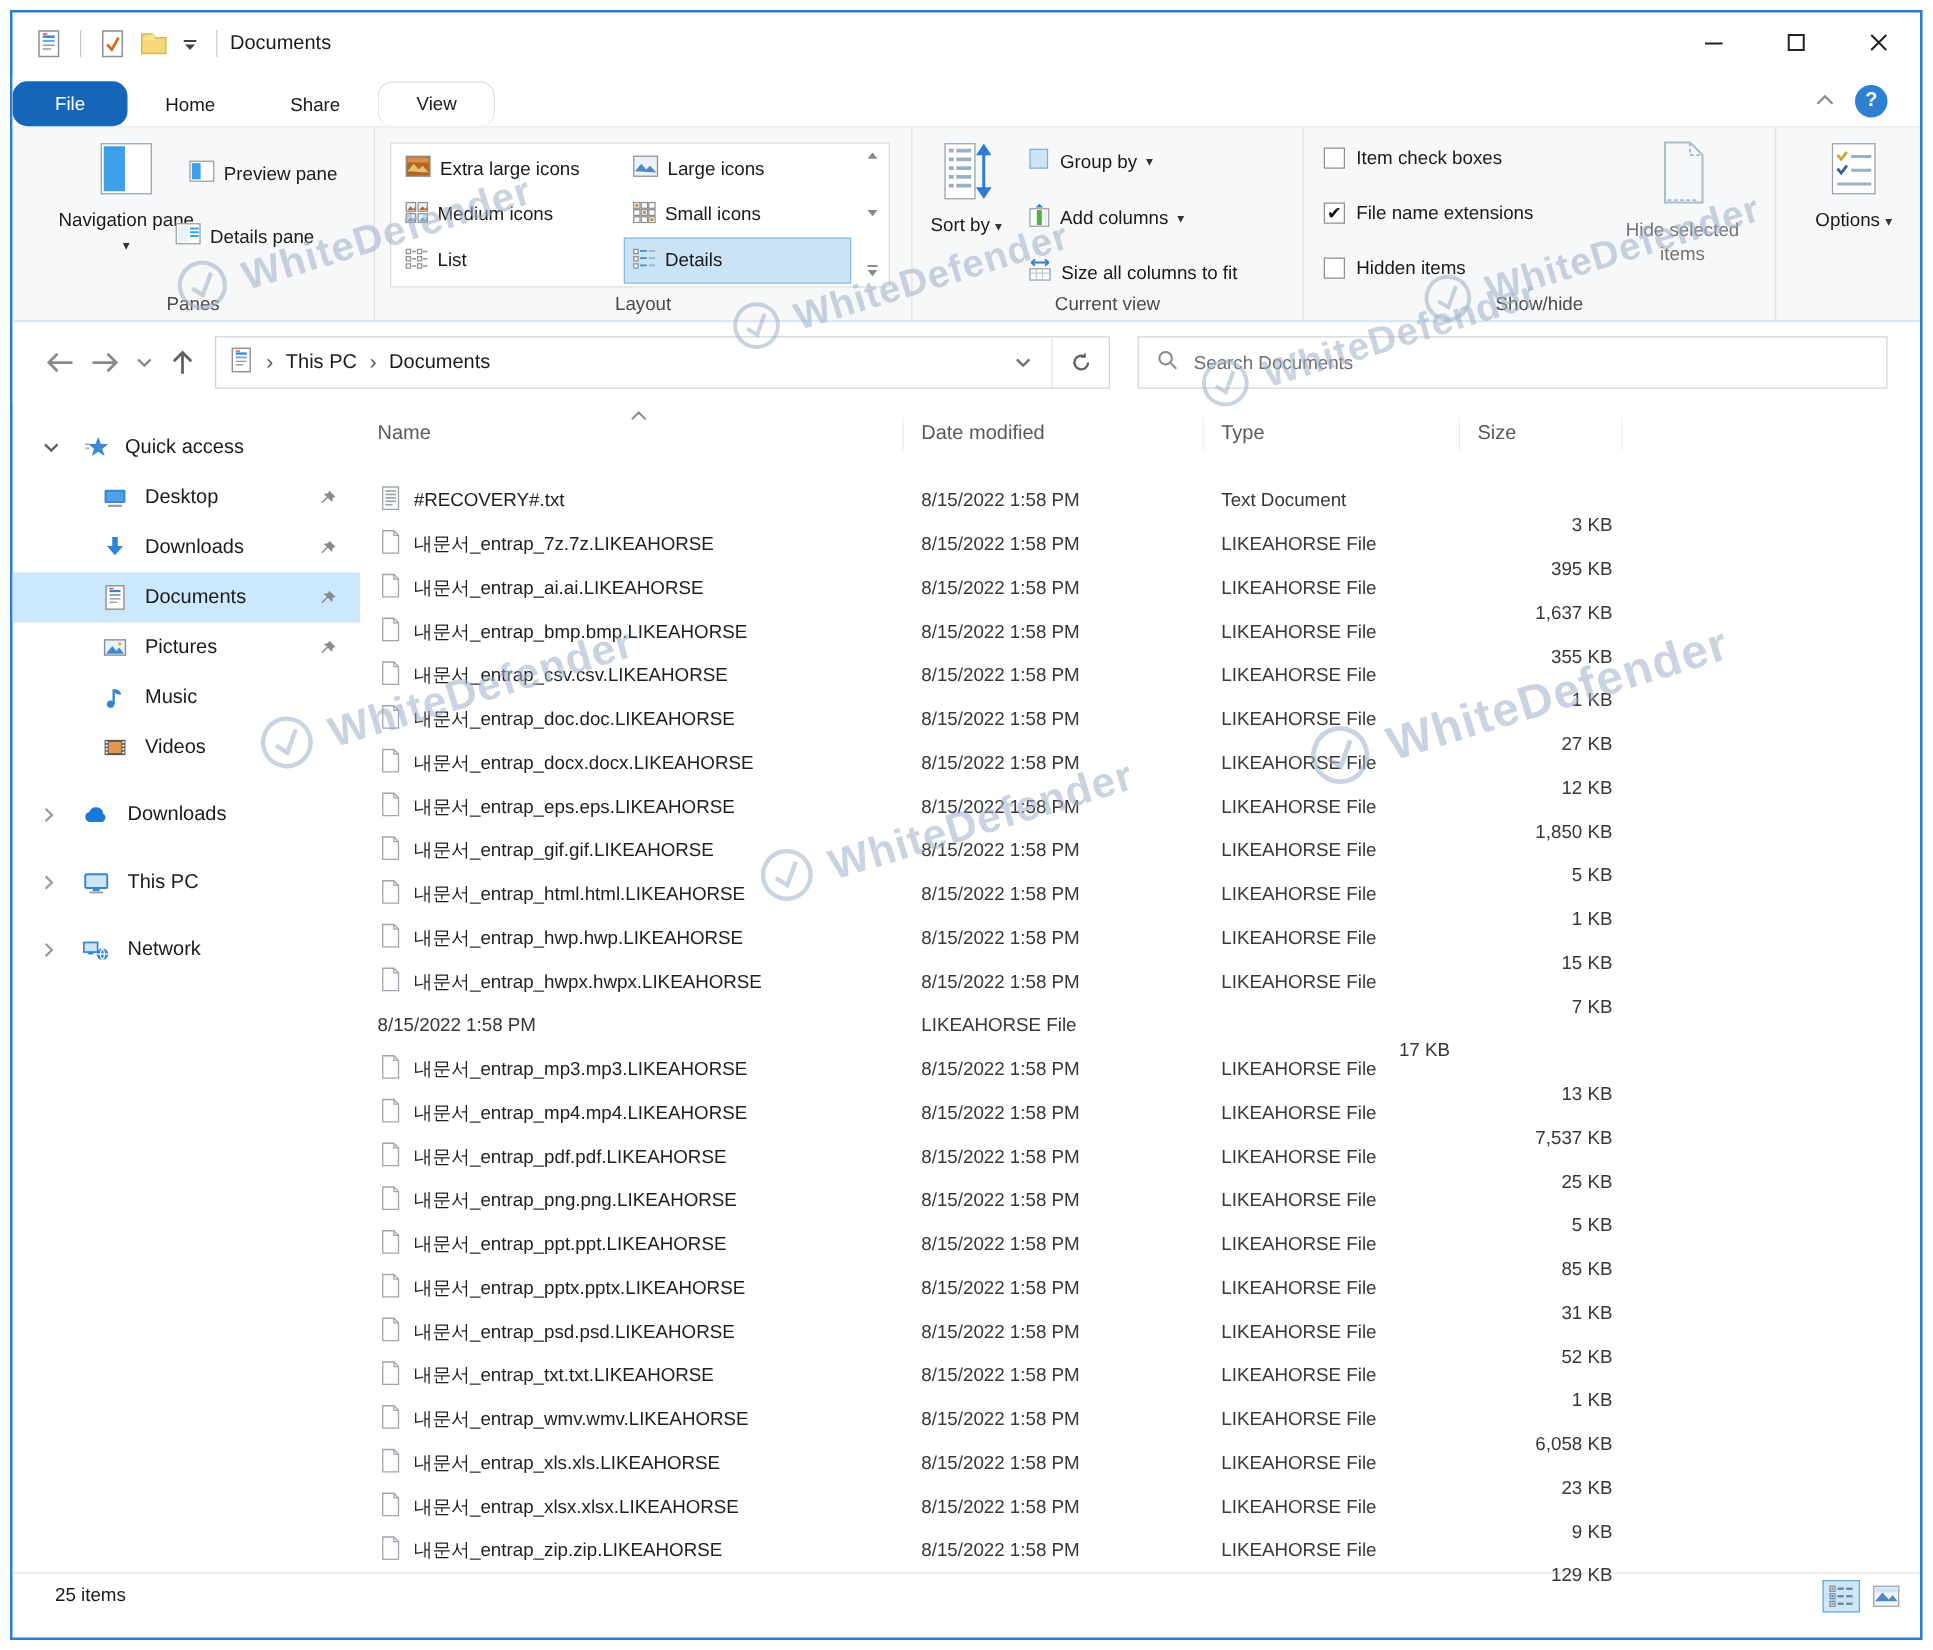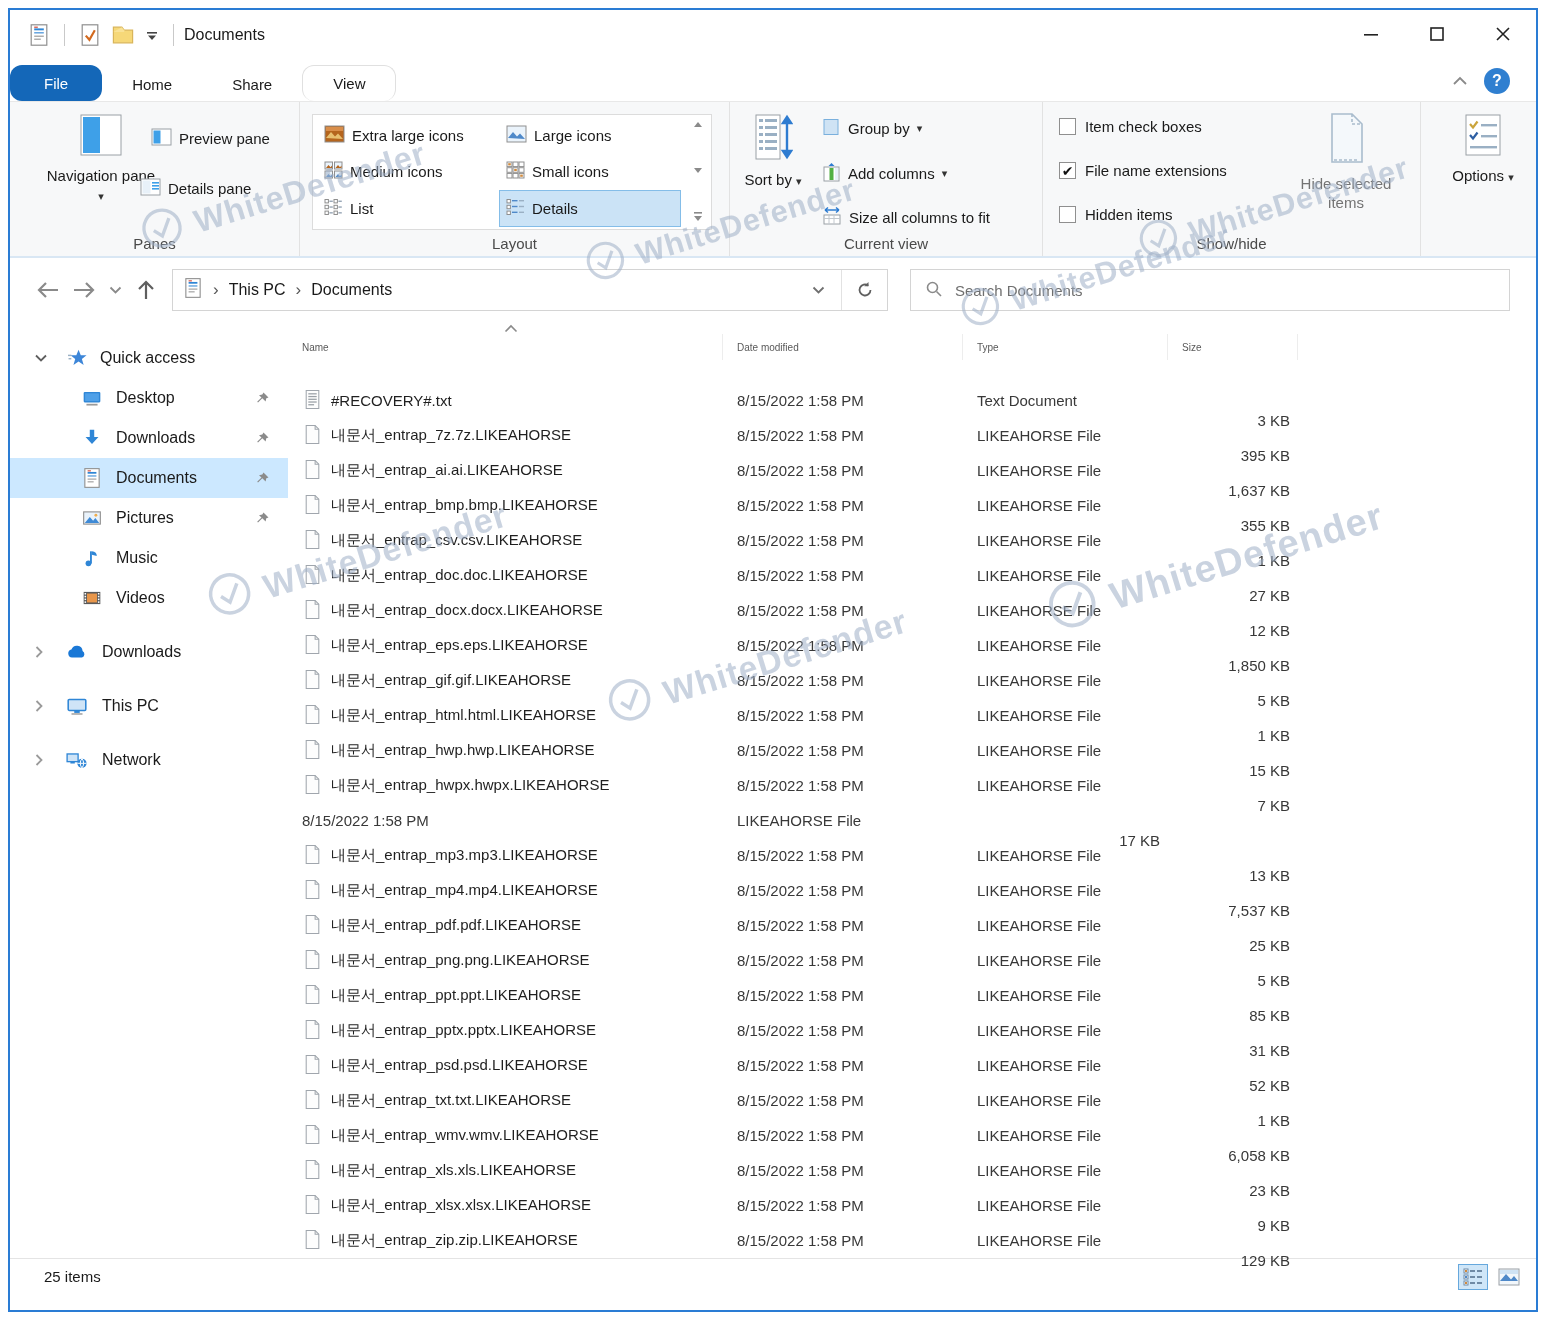--- a/index.html
+++ b/index.html
@@ -60,21 +60,21 @@
   .sidebar { width:278px; flex:none; padding-top:16px; font-size:16px; }
   .sb-row { position:relative; height:40px; display:flex; align-items:center; }
   .sb-row.selected { background:#cce8ff; }
   .sb-chev { position:absolute; left:24px; width:14px; color:#6e6e6e; display:flex; }
   .sb-icon { position:absolute; display:flex; }
   .sb-label { position:absolute; }
   .sb-pin { position:absolute; right:18px; display:flex; }
   .sb-gap { height:14px; }
 
   .filearea { position:relative; flex:1; }
-  .listheader { position:relative; display:grid; grid-template-columns:435px 240px 205px 130px 1fr; height:50px; align-items:center; color:#595959; font-size:10px; }
+  .listheader { position:relative; display:grid; grid-template-columns:435px 240px 205px 130px 1fr; height:50px; align-items:center; color:#595959; font-size:16px; }
   .hcell { padding-left:14px; height:26px; display:flex; align-items:center; border-right:1px solid #ededed; }
   .hcell:first-child { padding-left:16px; }
   .sortcaret { position:absolute; left:216px; top:2px; color:#777; }
   .rows { position:absolute; top:50px; left:0; right:0; }
   .frow { display:grid; grid-template-columns:435px 240px 205px 130px 1fr; height:35px; align-items:center; font-size:15px; }
   .fname { display:flex; align-items:center; gap:10px; padding-left:16px; color:#1f1f1f; white-space:nowrap; overflow:hidden; }
   .fcell { padding-left:14px; color:#383838; white-space:nowrap; }
   .fsize { text-align:right; padding-right:8px; color:#383838; white-space:nowrap;margin-top:40px; }
 
   

